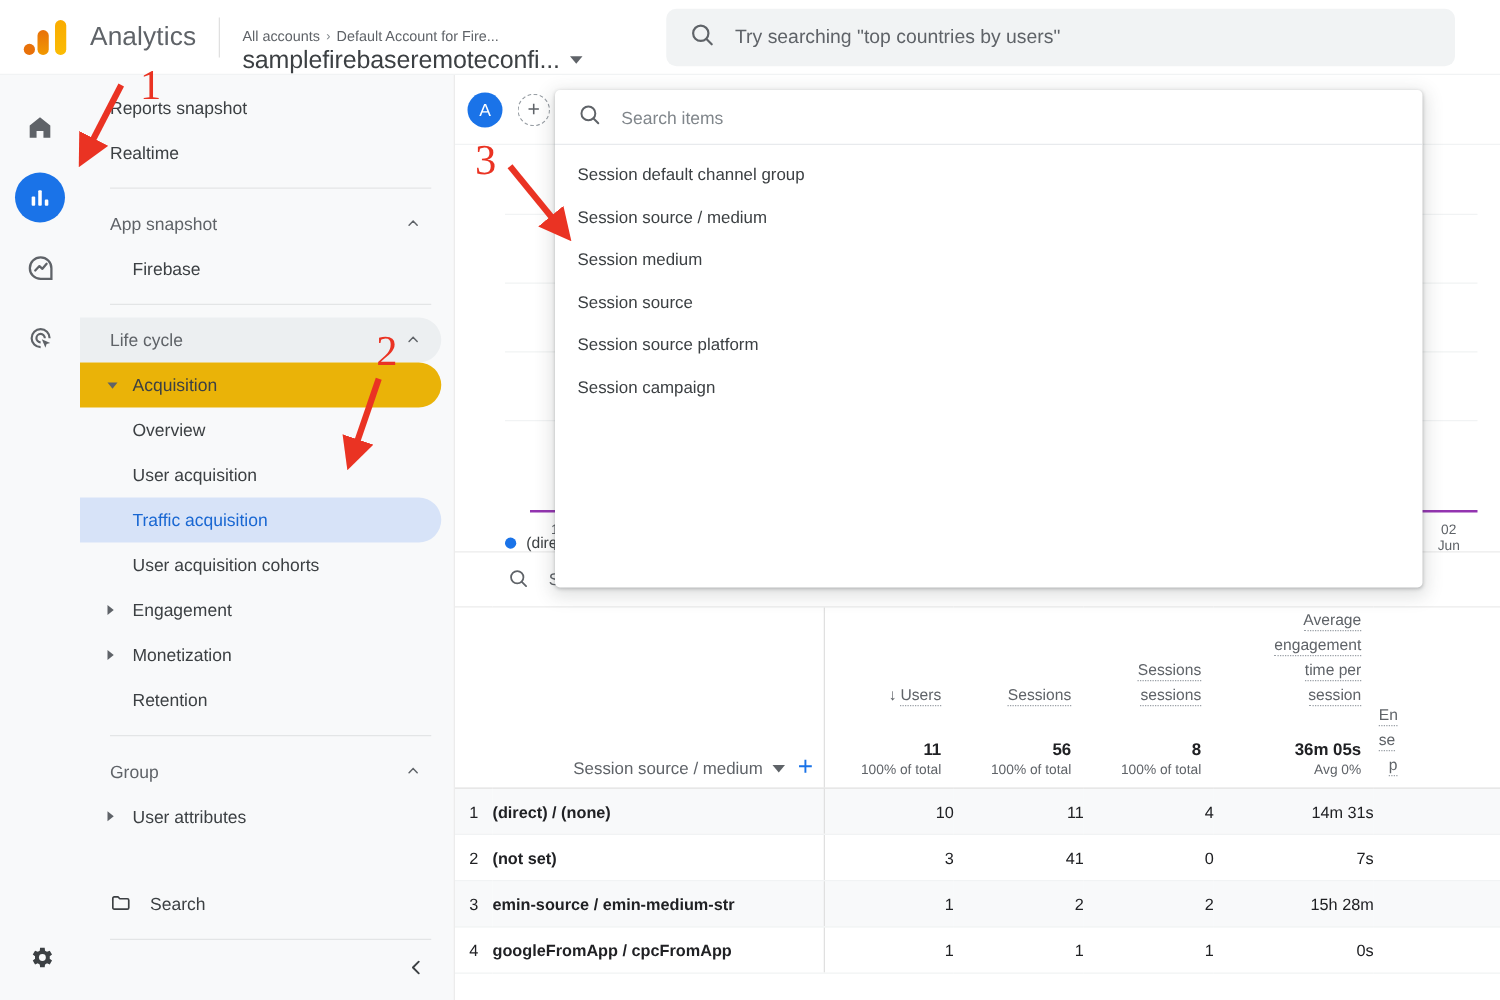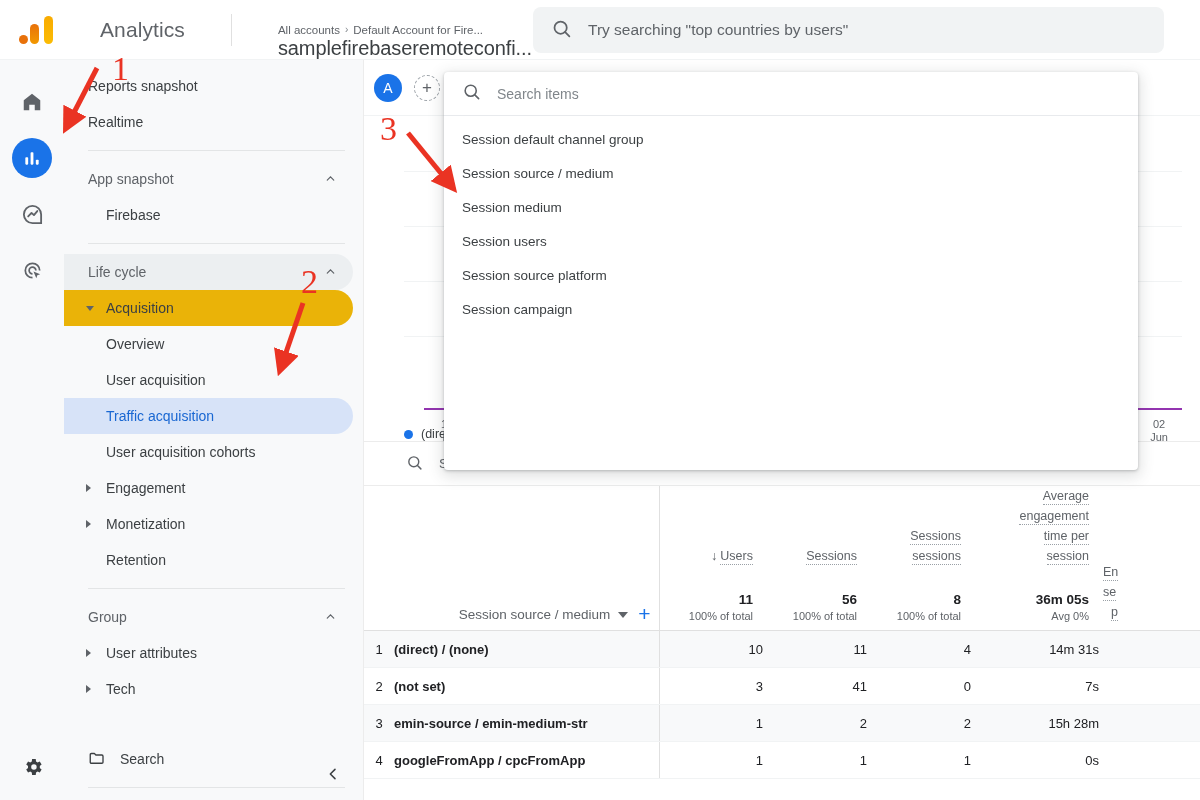--- a/index.html
+++ b/index.html
@@ -8,21 +8,21 @@
     font-family: "Liberation Sans", sans-serif;
     background: #fff; overflow: hidden;
     -webkit-font-smoothing: antialiased;
   }
   #root { position: relative; width: 1200px; height: 800px; }
 
   
   .topbar {
     position: absolute; top: 0; left: 0; width: 1200px; height: 60px;
     background: #fff; display: flex; align-items: center;
-    border-bottom: 1px solid #f1f3f4; z-index: 30; gap: 28px;
+    border-bottom: 1px solid #f1f3f4; z-index: 30;
   }
   .logo-wrap { width: 72px; display: flex; align-items: center; justify-content: center; }
   .ga-logo { position: relative; width: 34px; height: 28px; }
   .ga-logo .bar-tall {
     position: absolute; right: 0; bottom: 0; width: 9px; height: 28px;
     border-radius: 4.5px; background: linear-gradient(180deg,#f9ab00 0%,#fbbc04 100%);
   }
   .ga-logo .bar-mid {
     position: absolute; left: 11px; bottom: 0; width: 9px; height: 20px;
     border-radius: 4.5px; background: linear-gradient(180deg,#e8710a 0%,#f29900 100%);
@@ -352,24 +352,20 @@
       <span class="label">Group</span>
       <span class="chev-up">
         <svg width="13" height="13" viewBox="0 0 24 24" fill="none" stroke="#5f6368" stroke-width="2.2" stroke-linecap="round">
             <polyline points="6,15 12,9 18,15"></polyline>
           </svg>
       </span>
     </div>
     <div class="nav-row group level2" style="background:transparent">
       <span class="tri"></span>
       <span class="label">User attributes</span>
-    </div>
-    <div class="nav-row group level2" style="background:transparent">
-      <span class="tri"></span>
-      <span class="label">Tech</span>
     </div>
 
     <div style="height:34px"></div>
 
     <div class="lib-row">
       <span>
         <svg width="18" height="18" viewBox="0 0 24 24" fill="none" stroke="#3c4043" stroke-width="1.8" stroke-linejoin="round">
           <path d="M3 7.5a1.5 1.5 0 0 1 1.5-1.5h4l2 2h8A1.5 1.5 0 0 1 20 9.5v8a1.5 1.5 0 0 1-1.5 1.5h-14A1.5 1.5 0 0 1 3 17.5z"></path>
         </svg>
       </span>
@@ -547,21 +543,21 @@
           <circle cx="11" cy="11" r="7"></circle>
             <line x1="16.2" y1="16.2" x2="21" y2="21" stroke-linecap="round"></line>
         </svg>
       </span>
       <input type="text" placeholder="Search items" style="">
     </div>
     <div class="dd-list">
       <div class="dd-item">Session default channel group</div>
       <div class="dd-item">Session source / medium</div>
       <div class="dd-item">Session medium</div>
-      <div class="dd-item">Session users</div>
+      <div class="dd-item">Session source</div>
       <div class="dd-item">Session source platform</div>
       <div class="dd-item">Session campaign</div>
     </div>
   </div>
 
   <svg class="anno" style="left:0; top:0;" width="1200" height="800">
     <defs>
       <marker id="ah" viewBox="0 0 12 12" refX="9" refY="6" markerWidth="5.2" markerHeight="5.2" orient="auto-start-reverse">
         <path d="M0 0 L12 6 L0 12 z" fill="#ea3323"></path>
       </marker>

